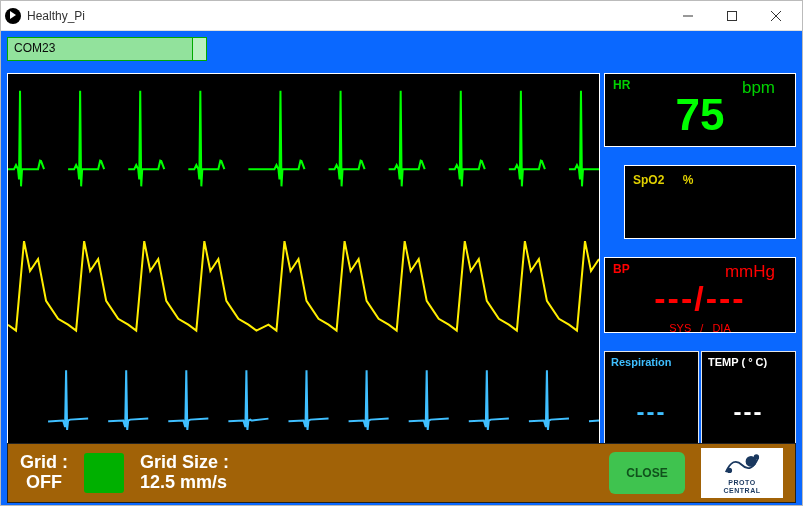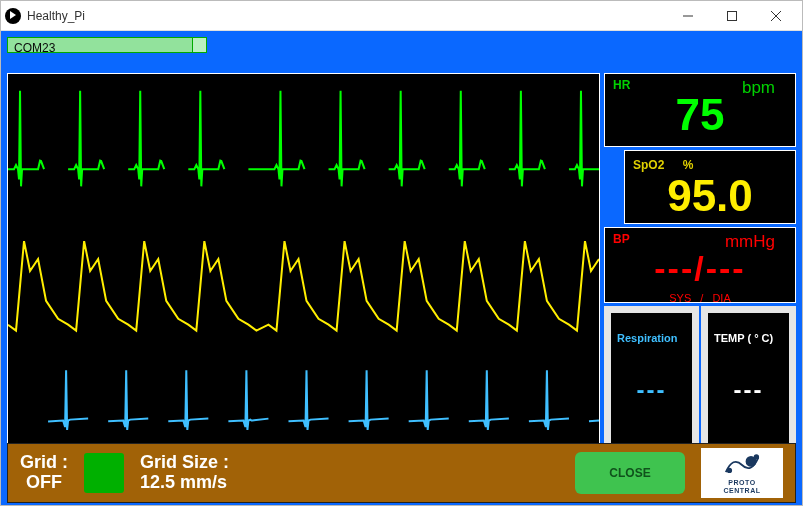--- a/index.html
+++ b/index.html
@@ -6,62 +6,62 @@
   body { width: 803px; height: 506px; font-family: Arial, sans-serif; background: #fff; overflow: hidden; border: 1px solid #bbb; }
   .titlebar { height: 30px; background: #fff; display: flex; align-items: center; padding: 0 4px; border-bottom: 1px solid #e0e0e0; }
   .titlebar .app-icon { width: 16px; height: 16px; border-radius: 50%; background: #000; position: relative; margin-right: 6px; }
   .titlebar .app-icon::after { content: ""; position: absolute; left: 5px; top: 3px; width: 0; height: 0; border-left: 6px solid #fff; border-top: 4px solid transparent; border-bottom: 4px solid transparent; }
   .titlebar .title { font-size: 12px; color: #333; flex: 1; }
   .titlebar .win-btn { width: 44px; height: 28px; display: flex; align-items: center; justify-content: center; font-size: 13px; color: #333; }
   .win-btn svg { pointer-events: none; }
 
   .app { position: relative; width: 100%; height: calc(100% - 30px); background: #0a68ff; }
 
-  .comport { position: absolute; top: 6px; left: 6px; width: 200px; height: 16px; display: flex; }
+  .comport { position: absolute; top: 6px; left: 6px; width: 200px; height: 24px; display: flex; }
   .comport .sel { flex: 1; background: #92e29c; border: 1px solid #0a0; color: #0a0a0a; font-size: 12px; padding: 3px 6px; }
   .comport .dropbtn { width: 14px; background: #b9f0c0; border: 1px solid #0a0; border-left: none; }
 
   .stage { position: absolute; top: 42px; left: 6px; right: 6px; height: 388px; display: flex; gap: 4px; }
   .wave-area { flex: 1; background: #000; border: 1px solid #fff; position: relative; overflow: hidden; }
   .wave-area svg { position: absolute; top: 0; left: 0; width: 100%; height: 100%; }
 
-  .right-col { width: 192px; display: flex; flex-direction: column; gap: 3px; }
+  .right-col { width: 192px; display: flex; flex-direction: column; gap: 18px; }
   .tile { background: #000; border: 1px solid #fff; position: relative; padding: 4px 8px; }
   .tile .lbl { font-size: 12px; font-weight: bold; }
   .tile .unit { position: absolute; top: 4px; right: 20px; font-size: 17px; font-weight: normal; }
   .tile .big { text-align: center; font-weight: bold; }
 
   .hr .lbl, .hr .unit { color: #00d000; }
   .hr .big { color: #00ff00; font-size: 44px; line-height: 1.05; }
   .hr { height: 74px; }
 
   .spo2 .lbl, .spo2 .unit { color: #e0d000; }
   .spo2 .big { color: #ffee00; font-size: 44px; line-height: 1.05; }
   .spo2 { height: 74px; margin-left: 20px; }
 
   .bp { height: 76px; }
   .bp .lbl, .bp .unit { color: #ff0000; }
   .bp .big { color: #ff0000; font-size: 34px; line-height: 1.3; letter-spacing: 2px; }
   .bp .sub { text-align: center; color: #ff0000; font-size: 11px; font-weight: normal; margin-top: 2px; }
 
   .bottom-row { display: flex; gap: 2px; flex: 1; }
-  .mini { flex: 1; background: #000; border: 7px solid #e5e5e5; padding: 19px 6px; display: flex; flex-direction: column; }
+  .mini { flex: 1; background: #000; border: 1px solid #e5e5e5; padding: 4px 6px; display: flex; flex-direction: column; }
   .mini .mlbl { font-size: 11px; font-weight: bold; }
   .mini .mv { flex: 1; display: flex; align-items: center; justify-content: center; font-size: 24px; font-weight: bold; letter-spacing: 2px; }
   .resp .mlbl { color: #3fbfff; }
   .resp .mv { color: #3fbfff; }
   .temp .mlbl { color: #fff; }
   .temp .mv { color: #fff; }
 
   .footer { position: absolute; bottom: 2px; left: 6px; right: 6px; height: 60px; background: #a16207; display: flex; align-items: center; padding: 0 12px; gap: 16px; border: 1px solid #222; }
   .footer .grid-label { color: #fff; font-size: 18px; font-weight: bold; line-height: 1.1; text-align: center; }
   .footer .grid-toggle { width: 40px; height: 40px; background: #00b000; border-radius: 3px; cursor: pointer; }
   .footer .gridsize { color: #fff; font-size: 18px; font-weight: bold; line-height: 1.1; }
   .footer .spacer { flex: 1; }
-  .footer .close-btn { width: 110px; height: 42px; background: #3fc34f; border-radius: 6px; color: #10521c; font-size: 12px; font-weight: bold; display: flex; align-items: center; justify-content: center; cursor: pointer; }
+  .footer .close-btn { width: 76px; height: 42px; background: #3fc34f; border-radius: 6px; color: #10521c; font-size: 12px; font-weight: bold; display: flex; align-items: center; justify-content: center; cursor: pointer; }
   .footer .logo { width: 82px; height: 50px; background: #fff; display: flex; flex-direction: column; align-items: center; justify-content: center; gap: 1px; }
   .footer .logo svg { width: 36px; height: 26px; }
   .footer .logo .ltxt { font-size: 7px; font-weight: bold; letter-spacing: 0.5px; color: #1a385f; }
 </style>
 </head>
 <body>
 
 <div class="titlebar">
   <div class="app-icon"></div>
   <div class="title">Healthy_Pi</div>
@@ -102,21 +102,20 @@
 
       <div class="tile hr">
         <div class="lbl">HR</div>
         <div class="unit">bpm</div>
         <div class="big">75</div>
       </div>
 
       <div class="tile spo2">
         <span class="lbl">SpO2</span>
         <span class="lbl" style="margin-left:14px">%</span>
-        <div class="big">95.0</div>
       </div>
 
       <div class="tile bp">
         <div class="lbl">BP</div>
         <div class="unit">mmHg</div>
         <div class="big">---/---</div>
         <div class="sub">
           <span>SYS</span>
           <span style="margin:0 6px">/</span>
           <span>DIA</span>

